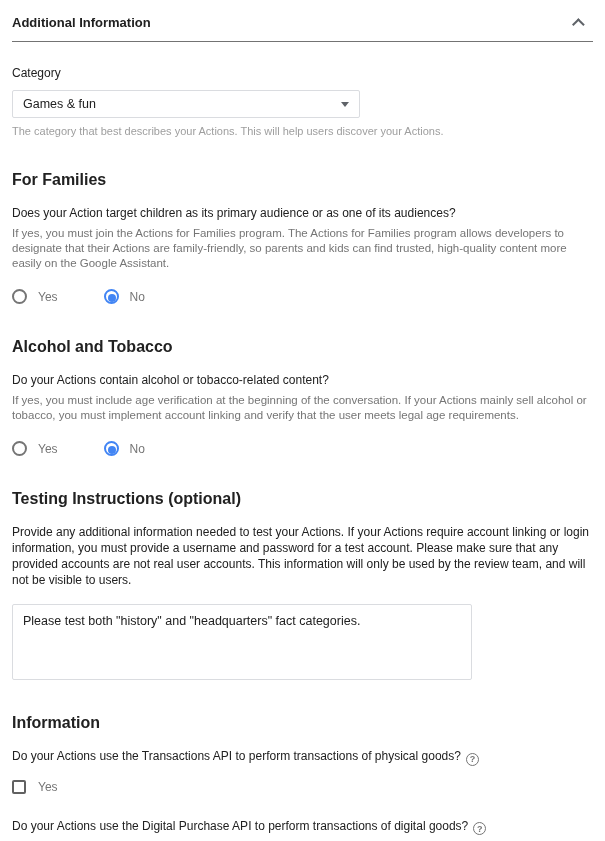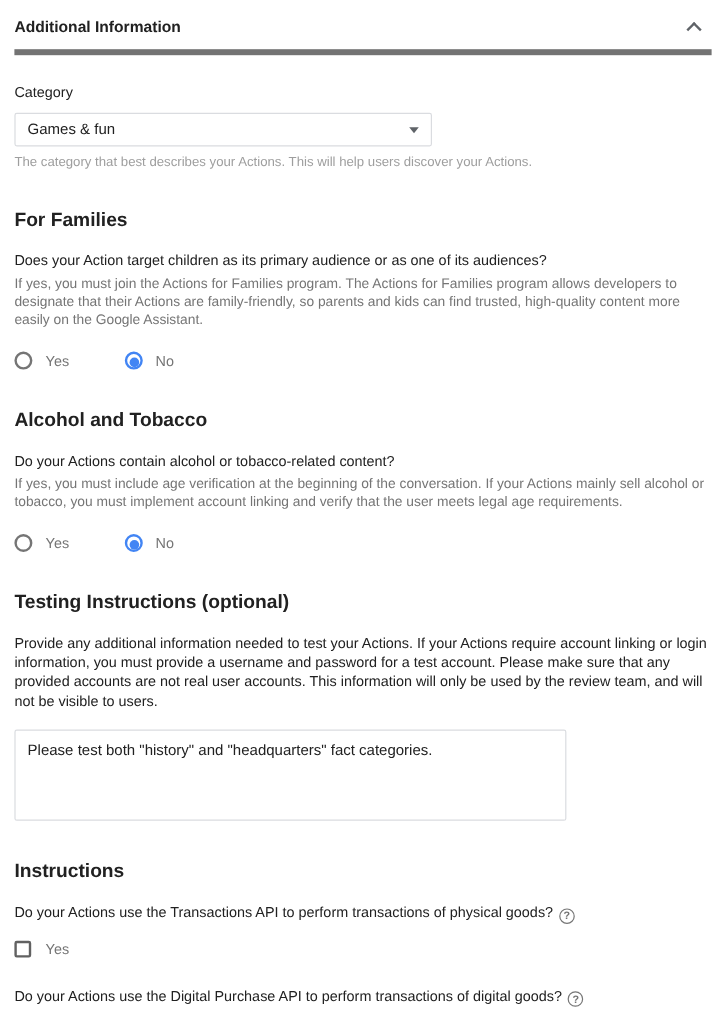--- a/index.html
+++ b/index.html
@@ -13,21 +13,21 @@
     -webkit-font-smoothing: antialiased;
   }
   .page { padding: 0 12px 30px 12px; }
 
   
   .section-header {
     display: flex;
     align-items: center;
     justify-content: space-between;
     padding: 15px 2px 11px 0;
-    border-bottom: 5px solid #737373;
+    border-bottom: 1px solid #737373;
     text-align: center;
   }
   .section-title { font-size: 13px; font-weight: bold; color: #212121; }
   .chevron-up {
     width: 9px; height: 9px;
     border-left: 2px solid #5f6368;
     border-top: 2px solid #5f6368;
     transform: rotate(45deg) translateY(3px);
     margin-right: 6px;
     cursor: pointer;
@@ -182,21 +182,21 @@
     </div>
   </div>
 
   <div>
     <div class="block-heading">Testing Instructions (optional)</div>
     <div class="question">Provide any additional information needed to test your Actions. If your Actions require account linking or login information, you must provide a username and password for a test account. Please make sure that any provided accounts are not real user accounts. This information will only be used by the review team, and will not be visible to users.</div>
     <textarea class="textarea" spellcheck="false" style="">Please test both "history" and "headquarters" fact categories.</textarea>
   </div>
 
   <div>
-    <div class="block-heading">Instructions</div>
+    <div class="block-heading">Information</div>
 
     <div class="question question-first">
       <span>Do your Actions use the Transactions API to perform transactions of physical goods?</span><span class="help-icon">?</span>
     </div>
     <div class="checkbox-row">
       <div class="checkbox"></div>
       <span class="checkbox-label">Yes</span>
     </div>
 
     <div class="question mt-sm">

